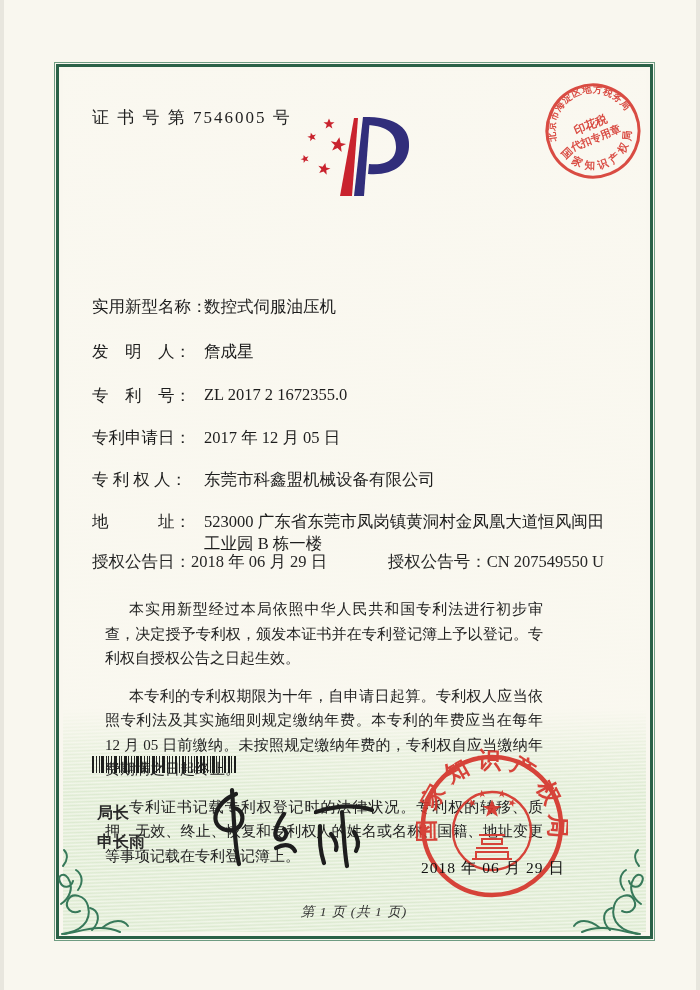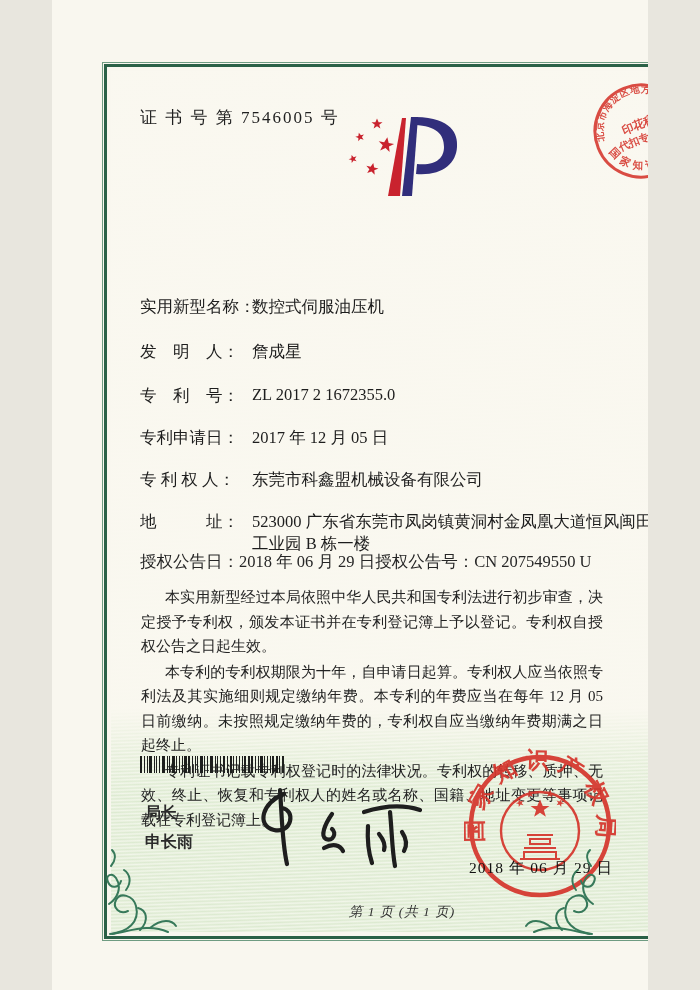--- a/index.html
+++ b/index.html
@@ -1,17 +1,17 @@
 <!DOCTYPE html>
 <html><head>
 <meta charset="utf-8">
 <style>
   html,body{margin:0;padding:0;background:#e8e6de;}
   .page{
-    position:relative;width:596px;height:990px;margin:0 auto;
+    position:relative;width:692px;height:990px;margin:0 auto;
     background:#f9f7ef;overflow:hidden;
     font-family:"Liberation Serif","DejaVu Serif",serif;
     color:#262626;
   }
   
   .frame{
     position:absolute;left:50px;top:62px;width:601px;height:879px;
     border:1px solid #6f9c82;box-sizing:border-box;background:transparent;
   }
   .frame-inner{
@@ -40,29 +40,29 @@
     position:absolute;left:0;top:206px;width:700px;text-align:center;
     font-size:37px;font-weight:600;letter-spacing:7px;color:#161616;
   }
   
   .fields{position:absolute;left:88px;top:296px;width:540px;font-size:16.5px;}
   .frow{position:absolute;left:0;display:flex;align-items:flex-start;}
   .flabel{display:inline-block;width:112px;white-space:pre;flex:none;color:#1d1d1d;}
   .fvalue{display:inline-block;white-space:pre-line;color:#1d1d1d;}
   .grant-row{
     position:absolute;left:88px;top:551px;width:512px;display:flex;
-    font-size:16.5px;
+    justify-content:space-between;font-size:16.5px;
   }
   .grant-row .grp{white-space:pre;}
   
   .body-text{
     position:absolute;left:88px;top:584px;width:464px;
     font-size:15px;line-height:24.5px;color:#222;text-align:justify;
   }
-  .body-text p{margin:1px;text-indent:1.6em;}
+  .body-text p{margin:13px;text-indent:1.6em;}
   
   .barcode{
     position:absolute;left:88px;top:756px;width:152px;height:17px;
     display:flex;align-items:stretch;
   }
   .barcode .bar{background:#1d1f1d;flex:none;height:100%;}
   
   .director-title{position:absolute;left:93px;top:803px;font-size:16px;font-weight:700;
     font-family:"Liberation Sans","DejaVu Sans",sans-serif;color:#2a2a2a;}
   .director-name{position:absolute;left:93px;top:832px;font-size:16px;font-weight:600;

